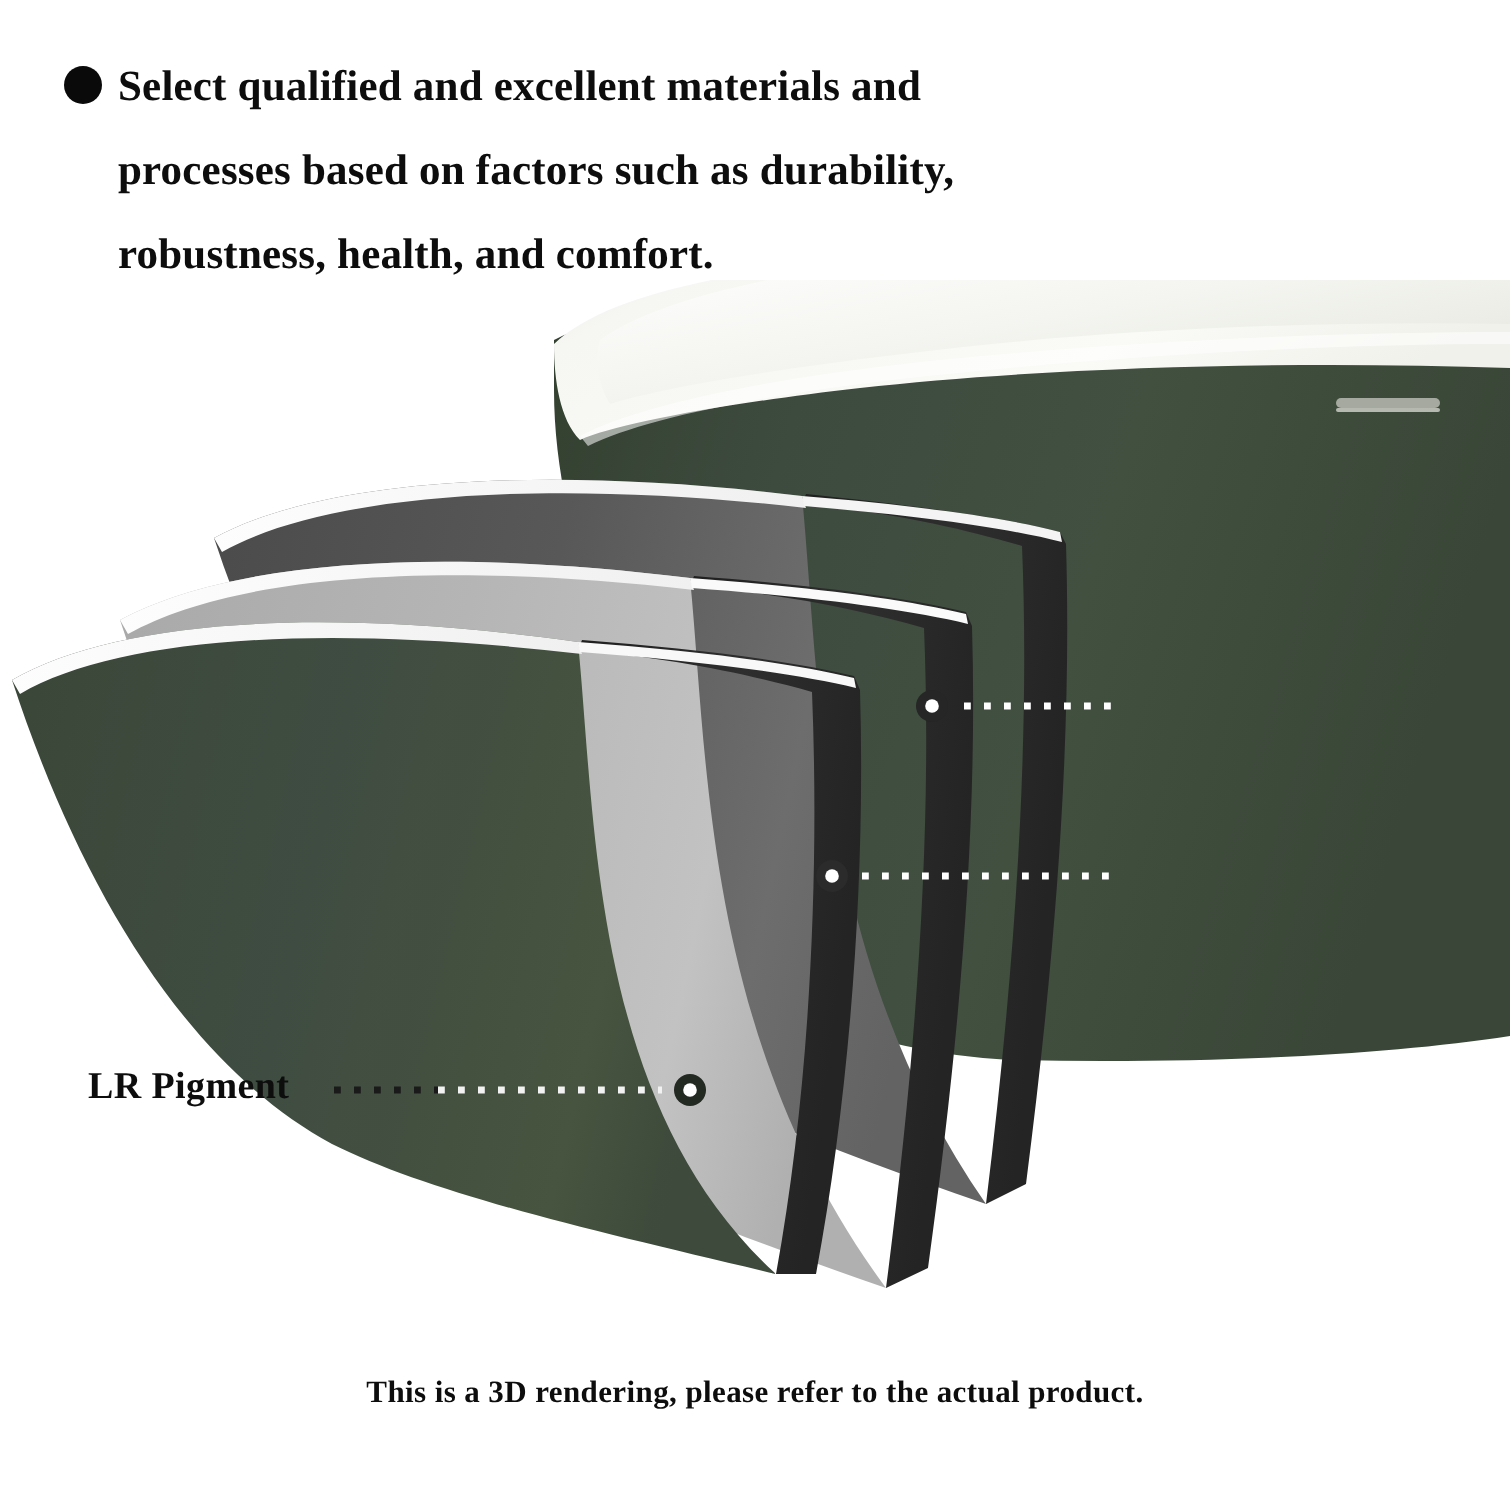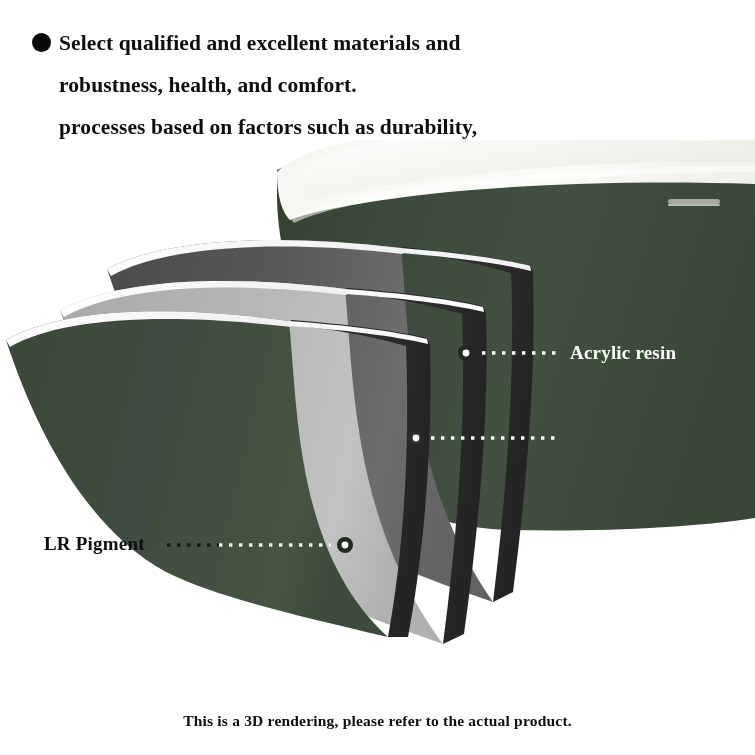--- a/index.html
+++ b/index.html
@@ -90,34 +90,33 @@
   #footnote {
     position: absolute;
     left: 0;
     top: 688px;
     width: 755px;
     text-align: center;
     font-size: 15.5px;
     font-weight: bold;
     color: #0d0d0d;
     letter-spacing: 0.2px;
-    margin-top: 24px;
   }
 </style>
 </head>
 <body>
 
 <div id="page">
 
   <div id="heading-block">
     <div id="heading-bullet"></div>
     <div id="heading-text">
       <span class="hline">Select qualified and excellent materials and</span>
+      <span class="hline">processes based on factors such as durability,</span>
       <span class="hline">robustness, health, and comfort.</span>
-      <span class="hline">processes based on factors such as durability,</span>
     </div>
   </div>
 
   <div id="artwork">
     <svg width="755" height="530" viewBox="0 0 755 530" xmlns="http://www.w3.org/2000/svg">
       <defs>
 
         <linearGradient id="gTubBody" x1="0" y1="0" x2="1" y2="0.25">
           <stop offset="0%" stop-color="#33402f"></stop>
           <stop offset="28%" stop-color="#3d4b3f"></stop>
@@ -279,20 +278,19 @@
         <circle cx="416" cy="298" r="3.4" fill="#ffffff"></circle>
 
         <line x1="167" y1="405" x2="219" y2="405" stroke="#1a1a1a" stroke-width="3.4" stroke-dasharray="3.4 6.6" stroke-linecap="butt"></line>
         <line x1="219" y1="405" x2="331" y2="405" stroke="#f2f2f2" stroke-width="3.4" stroke-dasharray="3.4 6.6" stroke-linecap="butt"></line>
         <circle cx="345" cy="405" r="8" fill="#232a22"></circle>
         <circle cx="345" cy="405" r="3.4" fill="#ffffff"></circle>
       </g>
     </svg>
   </div>
 
-  <div class="callout-label light" id="label-acrylic">Acrylic resin</div>
 
 
   <div class="callout-label dark" id="label-pigment">LR Pigment</div>
 
   <div id="footnote">This is a 3D rendering, please refer to the actual product.</div>
 
 </div>
 
 </body></html>

